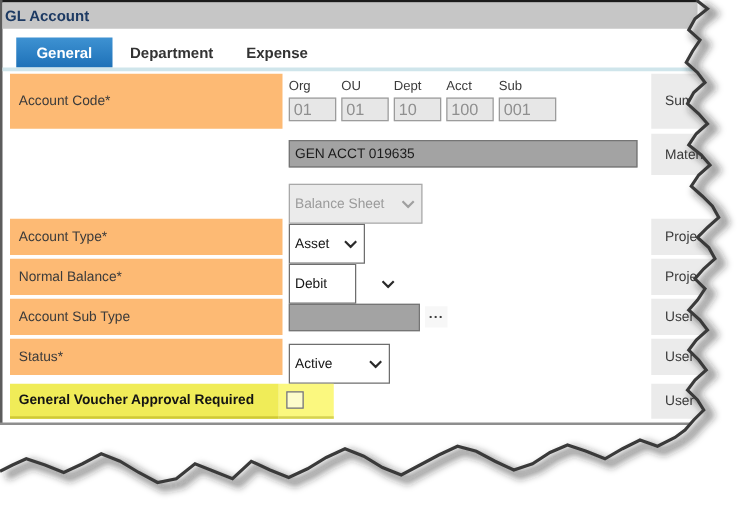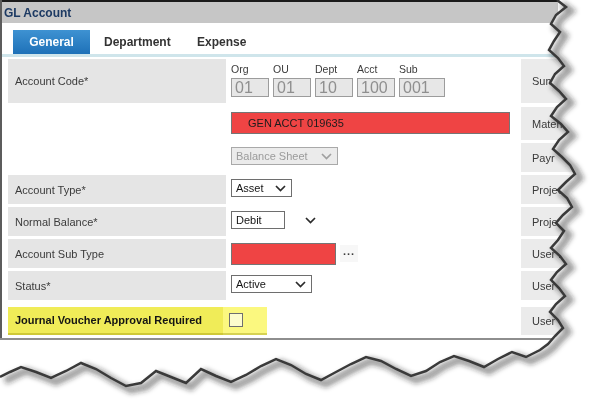--- a/index.html
+++ b/index.html
@@ -13,33 +13,33 @@
   .titlebar { position:absolute; left:2px; top:2px; width:556px; height:21px; background:#c6c6c6;
               display:flex; align-items:center; padding-left:2px; }
   .titlebar span { font-size:12px; font-weight:bold; color:#1d3a63; }
 
   .tab { position:absolute; top:30px; height:24px; display:flex; align-items:center; justify-content:center;
          font-size:12px; font-weight:bold; cursor:default; }
   .tab-active { left:13px; width:77px; color:#fff; background:linear-gradient(#3e92d2,#1e71b8); }
   .tab-plain  { color:#333; background:transparent; }
   .tab-underline { position:absolute; left:2px; top:54px; width:556px; height:3px; background:#cfe5eb; }
 
-  .lbl { position:absolute; left:8px; width:218px; background:#e5e5e5; color:#3b3b3b; font-size:11px;
+  .lbl { position:absolute; left:8px; width:218px; background:#fdba74; color:#3b3b3b; font-size:11px;
          display:flex; align-items:center; padding-left:7px; }
   .rblock { position:absolute; left:521px; width:62px; background:#ebebeb; color:#3a3a3a; font-size:11px;
             display:flex; align-items:center; padding-left:11px; white-space:nowrap; overflow:hidden; }
 
   .code-col { position:absolute; top:63px; }
   .code-col .mini { font-size:10.5px; color:#3b3b3b; display:block; margin-bottom:3px; }
-  .code-box { height:19px; background:#e7e7e7; border:1px solid #9c9c9c; color:#8f8f8f; font-size:16px;
+  .code-box { height:19px; background:#e7e7e7; border:1px solid #9c9c9c; color:#8f8f8f; font-size:13px;
               line-height:17px; padding-left:3px; }
 
-  .txt-input { position:absolute; height:22px; background:#ef4444; border:1px solid #757575; color:#1c1c1c;
-               font-size:11px; line-height:20px; padding-left:16px; }
-  .sel { position:absolute; height:18px; background:#fff; border:1px solid #6e6e6e; color:#141414;
+  .txt-input { position:absolute; height:22px; background:#a3a3a3; border:1px solid #757575; color:#1c1c1c;
+               font-size:11px; line-height:20px; padding-left:4px; }
+  .sel { position:absolute; height:32px; background:#fff; border:1px solid #6e6e6e; color:#141414;
          font-size:11px; display:flex; align-items:center; justify-content:space-between; padding:0 5px 0 4px; }
   .sel-disabled { background:#ebebeb; border:1px solid #a9a9a9; color:#9b9b9b; }
   .chev { display:flex; align-items:center; margin-left:6px; }
 
   .lookup-btn { position:absolute; left:340px; top:245px; width:18px; height:17px; background:#f7f7f7;
                 color:#3c3c3c; font-size:11px; font-weight:bold; letter-spacing:1px; text-align:center;
                 line-height:12px; cursor:pointer; }
 
   .hl-a { position:absolute; left:8px;   top:307px; width:215px; height:28px; background:#f0ec58; border-bottom:2px solid #cfc937; }
   .hl-b { position:absolute; left:223px; top:307px; width:44px;  height:28px; background:#fbf87f; border-bottom:2px solid #d6d253; }
@@ -135,26 +135,25 @@
     <span>Active</span>
     <span class="chev">
       <svg width="11" height="7" viewBox="0 0 11 7">
           <polyline points="1,1 5.5,5.5 10,1" fill="none" stroke="#2b2b2b" stroke-width="1.7"></polyline>
         </svg>
     </span>
   </div>
 
   <div class="hl-a"></div>
   <div class="hl-b"></div>
-  <div class="hl-label">Journal Voucher Approval Required</div>
+  <div class="hl-label">General Voucher Approval Required</div>
   <div class="checkbox"></div>
 
   <div class="rblock" style="top:59px;  height:44px;">Summ</div>
   <div class="rblock" style="top:107px; height:33px;">Materi</div>
-  <div class="rblock" style="top:143px; height:29px;">Payr</div>
   <div class="rblock" style="top:175px; height:29px;">Project</div>
   <div class="rblock" style="top:207px; height:29px;">Proje</div>
   <div class="rblock" style="top:239px; height:29px;">User D</div>
   <div class="rblock" style="top:271px; height:29px;">User D</div>
   <div class="rblock" style="top:307px; height:28px;">User</div>
 
   <div class="bottom-line"></div>
 
   <svg class="tear-overlay" width="601" height="405" viewBox="0 0 601 405">
     <defs>

